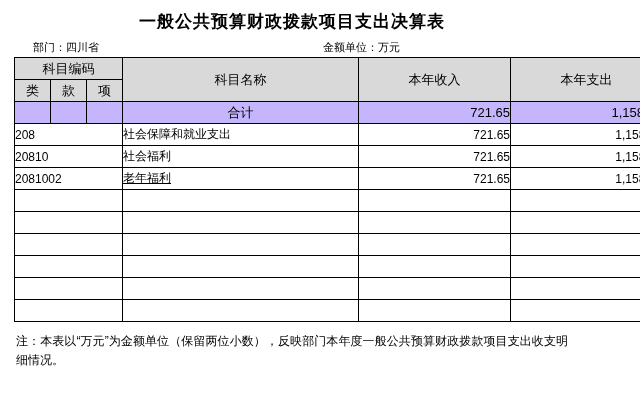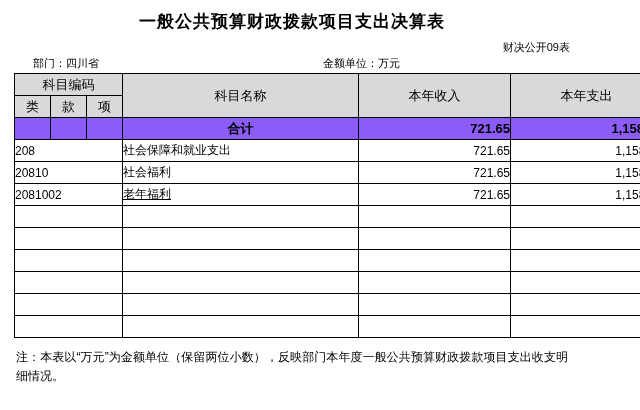--- a/index.html
+++ b/index.html
@@ -72,22 +72,22 @@
   .hdr {
     background: #d9d9d9;
     text-align: center;
     font-size: 13px;
     font-weight: normal;
   }
   .hdr-tall {
     height: 28px;
   }
   .sum-row td {
-    background: #8b5cf6;
-    font-weight: bold;
+    background: #c4b5fd;
+    font-weight: normal;
     font-size: 13px;
   }
   .c-center { text-align: center; }
   .c-right { text-align: right; padding-right: 6px; }
   .c-left { text-align: left; padding-left: 4px; margin-left: 8px; }
   .indent1 { padding-left: 18px; text-decoration: underline; }
   .note {
     margin: 10px 16px 0 16px;
     font-size: 12px;
     line-height: 19px;
@@ -106,23 +106,20 @@
   .col-name { width: 236px; }
   .col-num { width: 152px; }
 </style>
 </head>
 <body>
 
 <div class="page">
 
   <div class="title">一般公共预算财政拨款项目支出决算表</div>
 
-  <div class="meta-row">
-    <span>财决公开09表</span>
-  </div>
 
   <div class="meta-row2">
     <span class="meta-left">部门：四川省</span>
     <span class="meta-right">金额单位：万元</span>
   </div>
 
   <table class="main">
     <colgroup>
       <col class="col-code">
       <col class="col-code">

